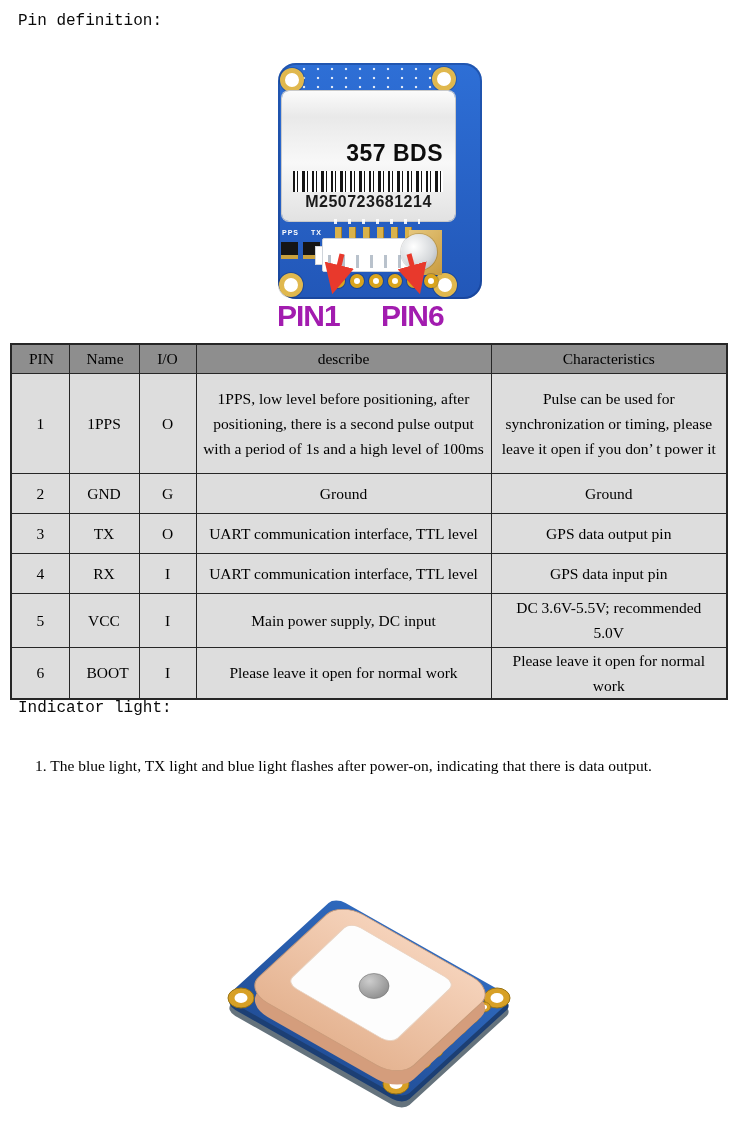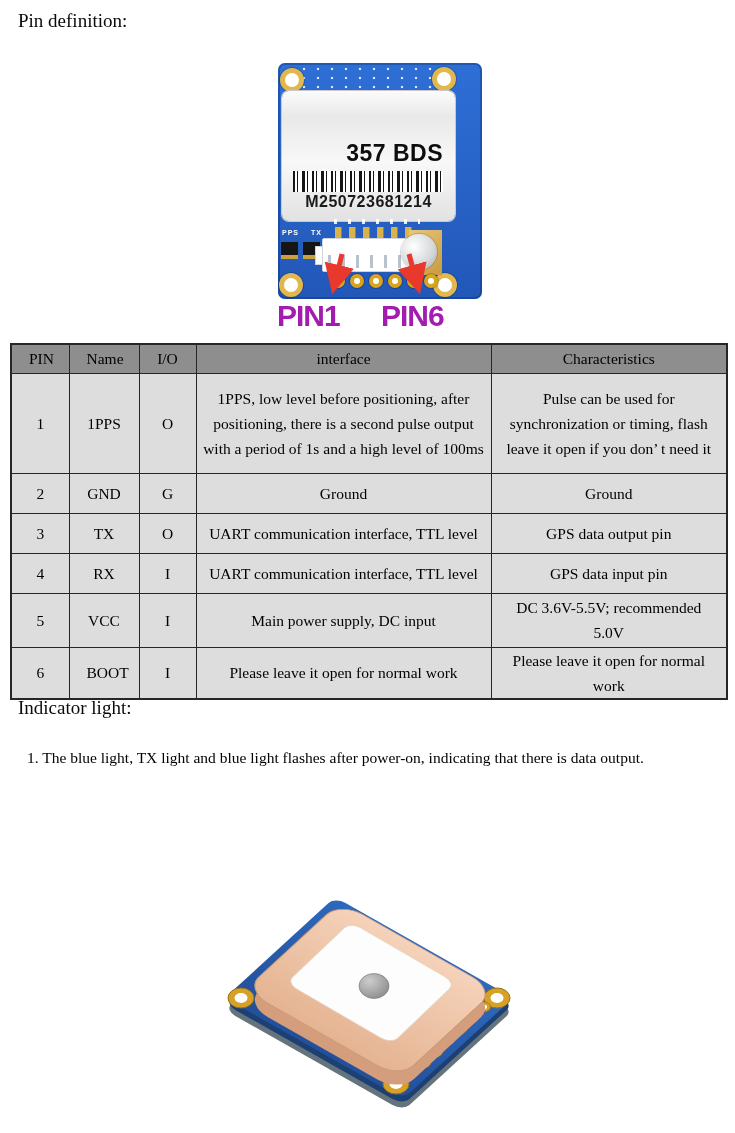--- a/index.html
+++ b/index.html
@@ -1,22 +1,22 @@
 <!DOCTYPE html>
 <html><head>
 <meta charset="utf-8">
 <style>
   html,body{margin:0;padding:0;background:#fff;}
   #canvas{position:relative;width:735px;height:1133px;background:#fff;overflow:hidden;
           font-family:"Liberation Serif",serif;color:#000;}
   .abs{position:absolute;}
-  .h1{font-family:Liberation Serif, serif;font-size:19px;line-height:24px;color:#0a0a0a;}
+  .h1{font-family:Liberation Mono, monospace;font-size:16px;line-height:24px;color:#0a0a0a;}
 
   
-  .module{left:278px;top:63px;width:204px;height:236px;border-radius:7px;
+  .module{left:278px;top:63px;width:204px;height:236px;border-radius:18px;
           background:linear-gradient(180deg,#2e6fd6,#2257b8);
           box-shadow:inset 0 0 0 2px rgba(10,40,110,.35);}
   .dots{left:24px;top:4px;width:134px;height:26px;
         background-image:radial-gradient(circle at 2px 2px,rgba(255,255,255,.85) 1.3px,transparent 1.6px);
         background-size:14px 9px;}
   .mh{width:24px;height:24px;border-radius:50%;background:#fff;border:5px solid #e0b84e;
       box-sizing:border-box;box-shadow:0 0 0 1px rgba(0,0,0,.18);}
   .label{left:4px;top:28px;width:173px;height:130px;border-radius:7px;
          background:linear-gradient(180deg,#fbfbfb,#e9e9e9 20%,#f8f8f8 55%,#e2e2e2);
          box-shadow:0 0 0 1px #c9c9c9;}
@@ -58,21 +58,21 @@
   .pintbl tbody tr:nth-child(1){height:100px;}
   .pintbl tbody tr:nth-child(2){height:30px;}
   .pintbl tbody tr:nth-child(3){height:31px;}
   .pintbl tbody tr:nth-child(4){height:29px;}
   .pintbl tbody tr:nth-child(5){height:54px;}
   .pintbl tbody tr:nth-child(6){height:46px;}
   .pintbl td:nth-child(4){padding:7px 6px;}
   .pintbl td:nth-child(5){padding:0 8px;}
 
   .notes{left:18px;top:737px;width:706px;font-size:15.5px;line-height:23px;}
-  .notes p{margin:9px;}
+  .notes p{margin:17px;}
 </style>
 </head>
 <body>
 
 <div id="canvas">
 
   <div class="abs h1" style="left:18px;top:9px;">Pin definition:</div>
 
   <div class="abs module">
     <div class="abs dots"></div>
@@ -132,31 +132,31 @@
         <col style="width:70px">
         <col style="width:57px">
       <col style="width:295px">
         <col style="width:236px">
     </colgroup>
     <thead>
       <tr>
         <th>PIN</th>
         <th>Name</th>
         <th>I/O</th>
-        <th>interface</th>
+        <th>describe</th>
         <th>Characteristics</th>
       </tr>
     </thead>
     <tbody>
       <tr>
         <td>1</td>
         <td>1PPS</td>
         <td>O</td>
         <td>1PPS, low level before positioning, after positioning, there is a second pulse output with a period of 1s and a high level of 100ms</td>
-        <td>Pulse can be used for synchronization or timing, flash leave it open if you don’ t need it</td>
+        <td>Pulse can be used for synchronization or timing, please leave it open if you don’ t power it</td>
       </tr>
       <tr>
         <td>2</td>
         <td>GND</td>
         <td>G</td>
         <td>Ground</td>
         <td>Ground</td>
       </tr>
       <tr>
         <td>3</td>

